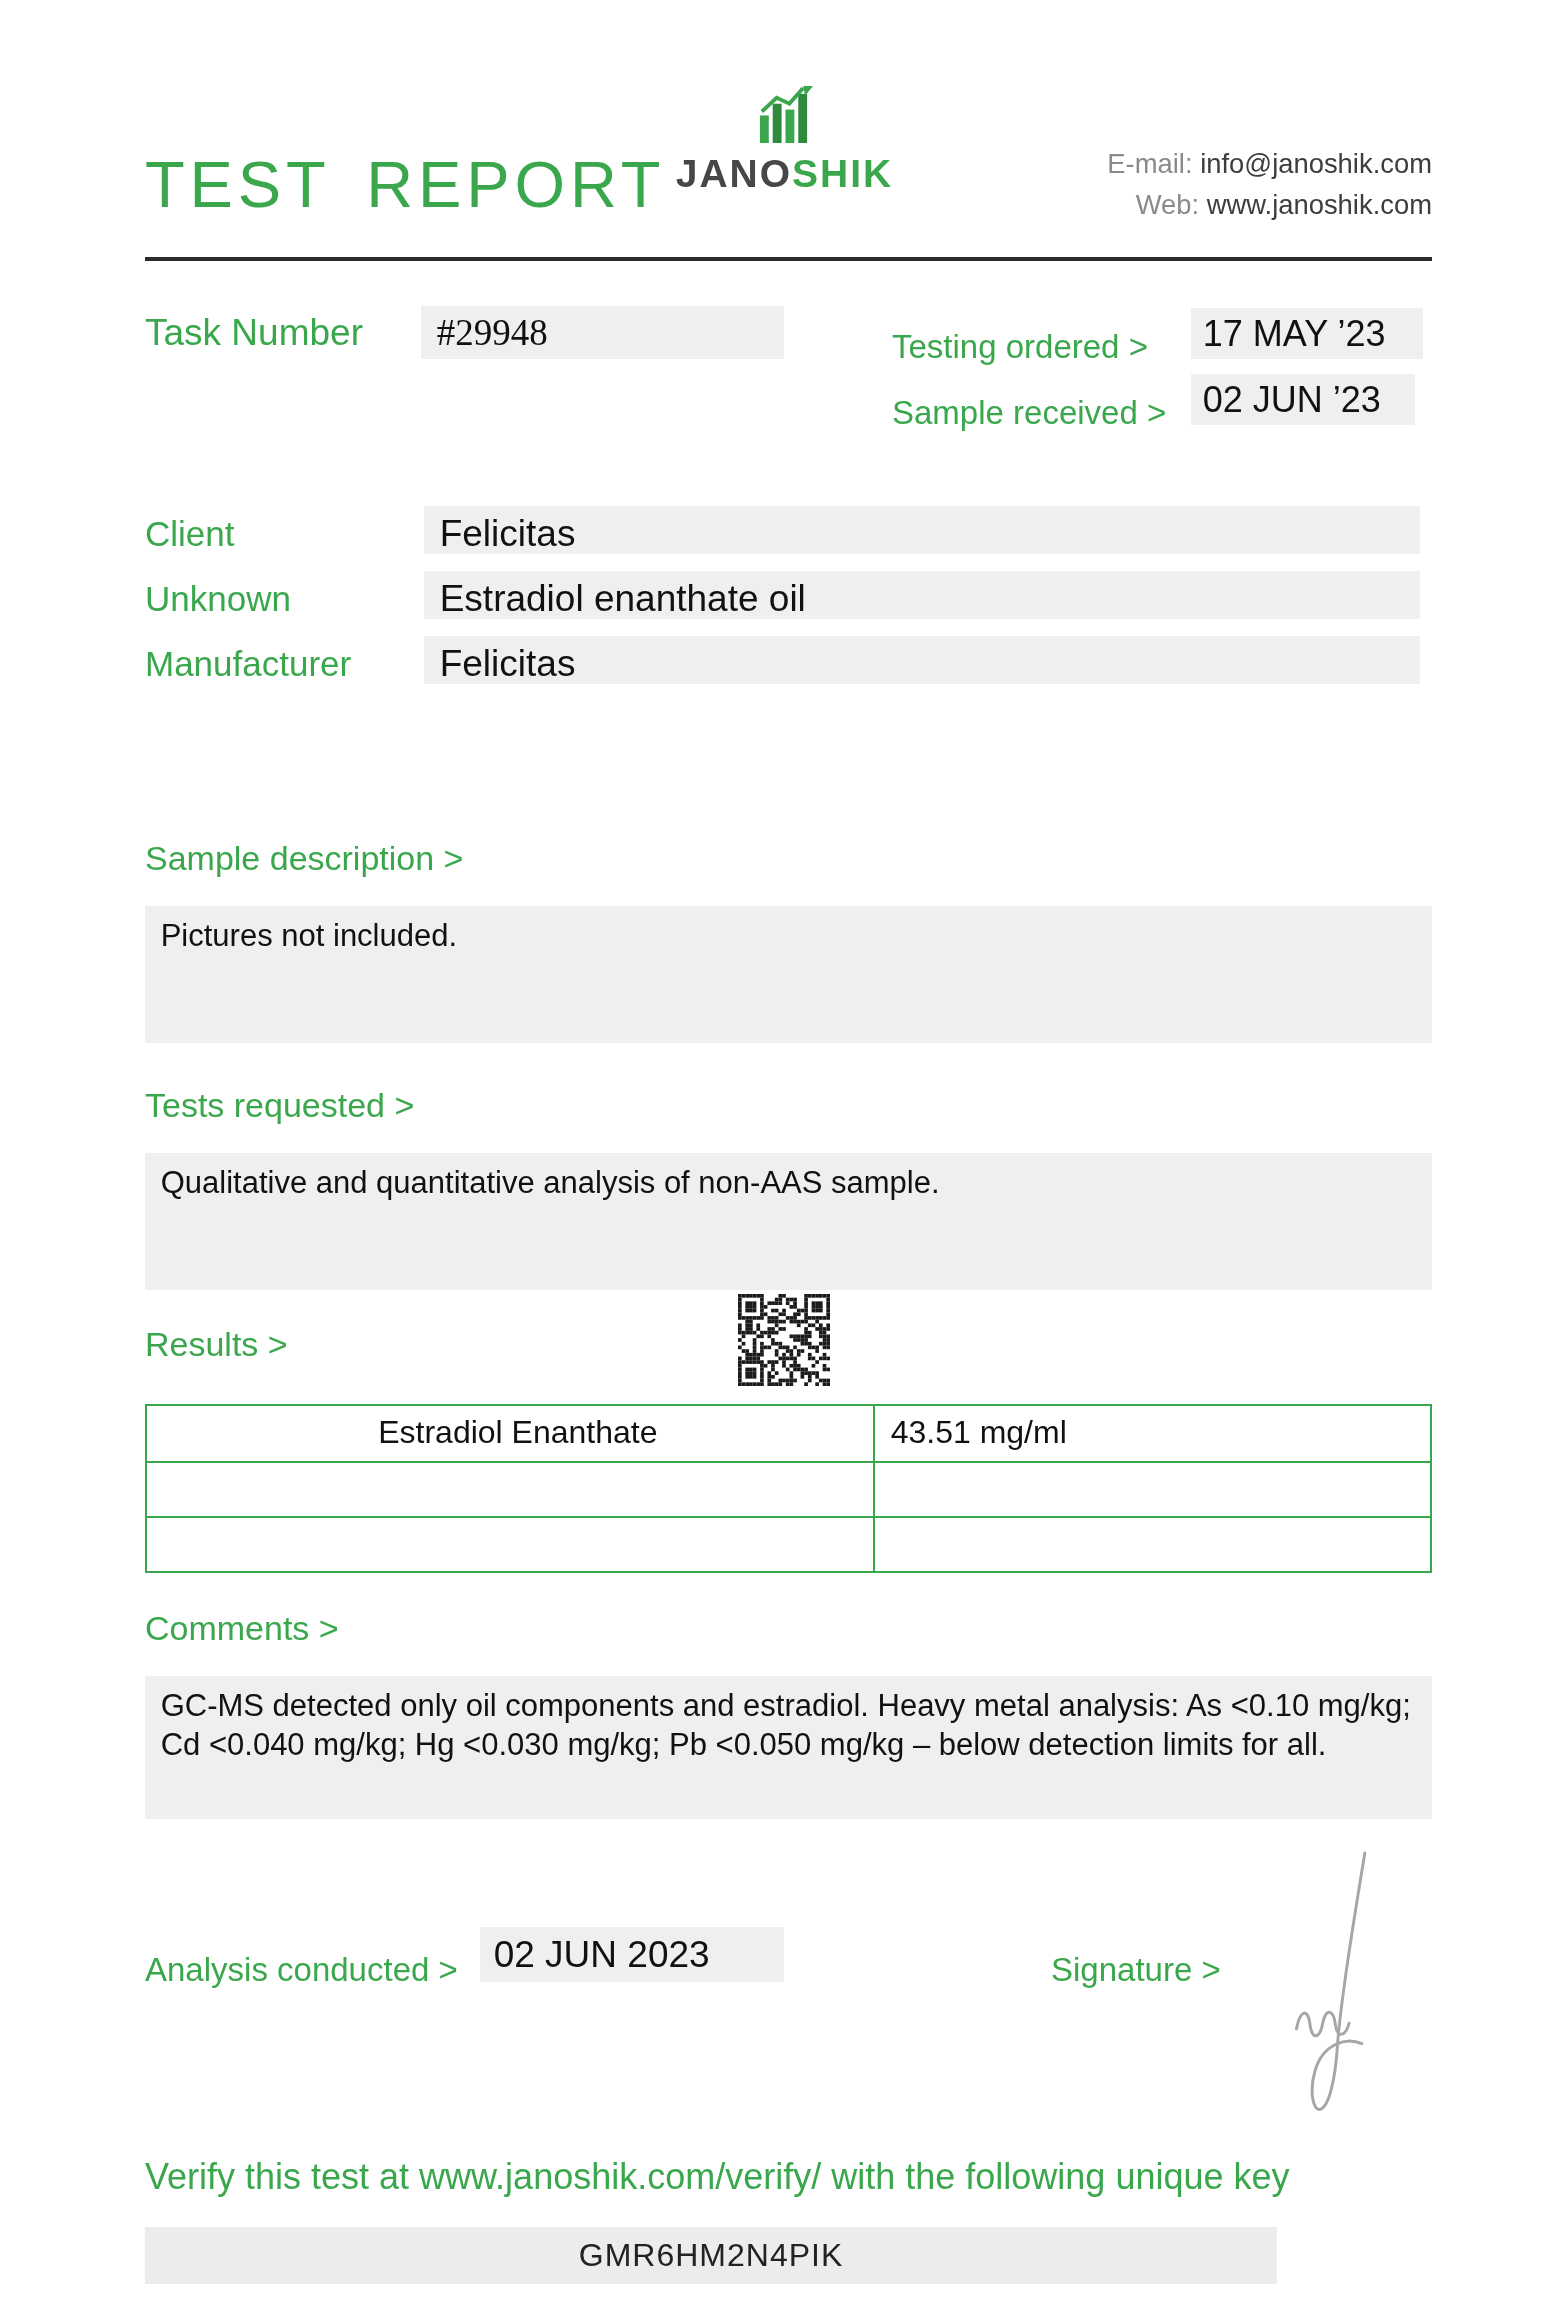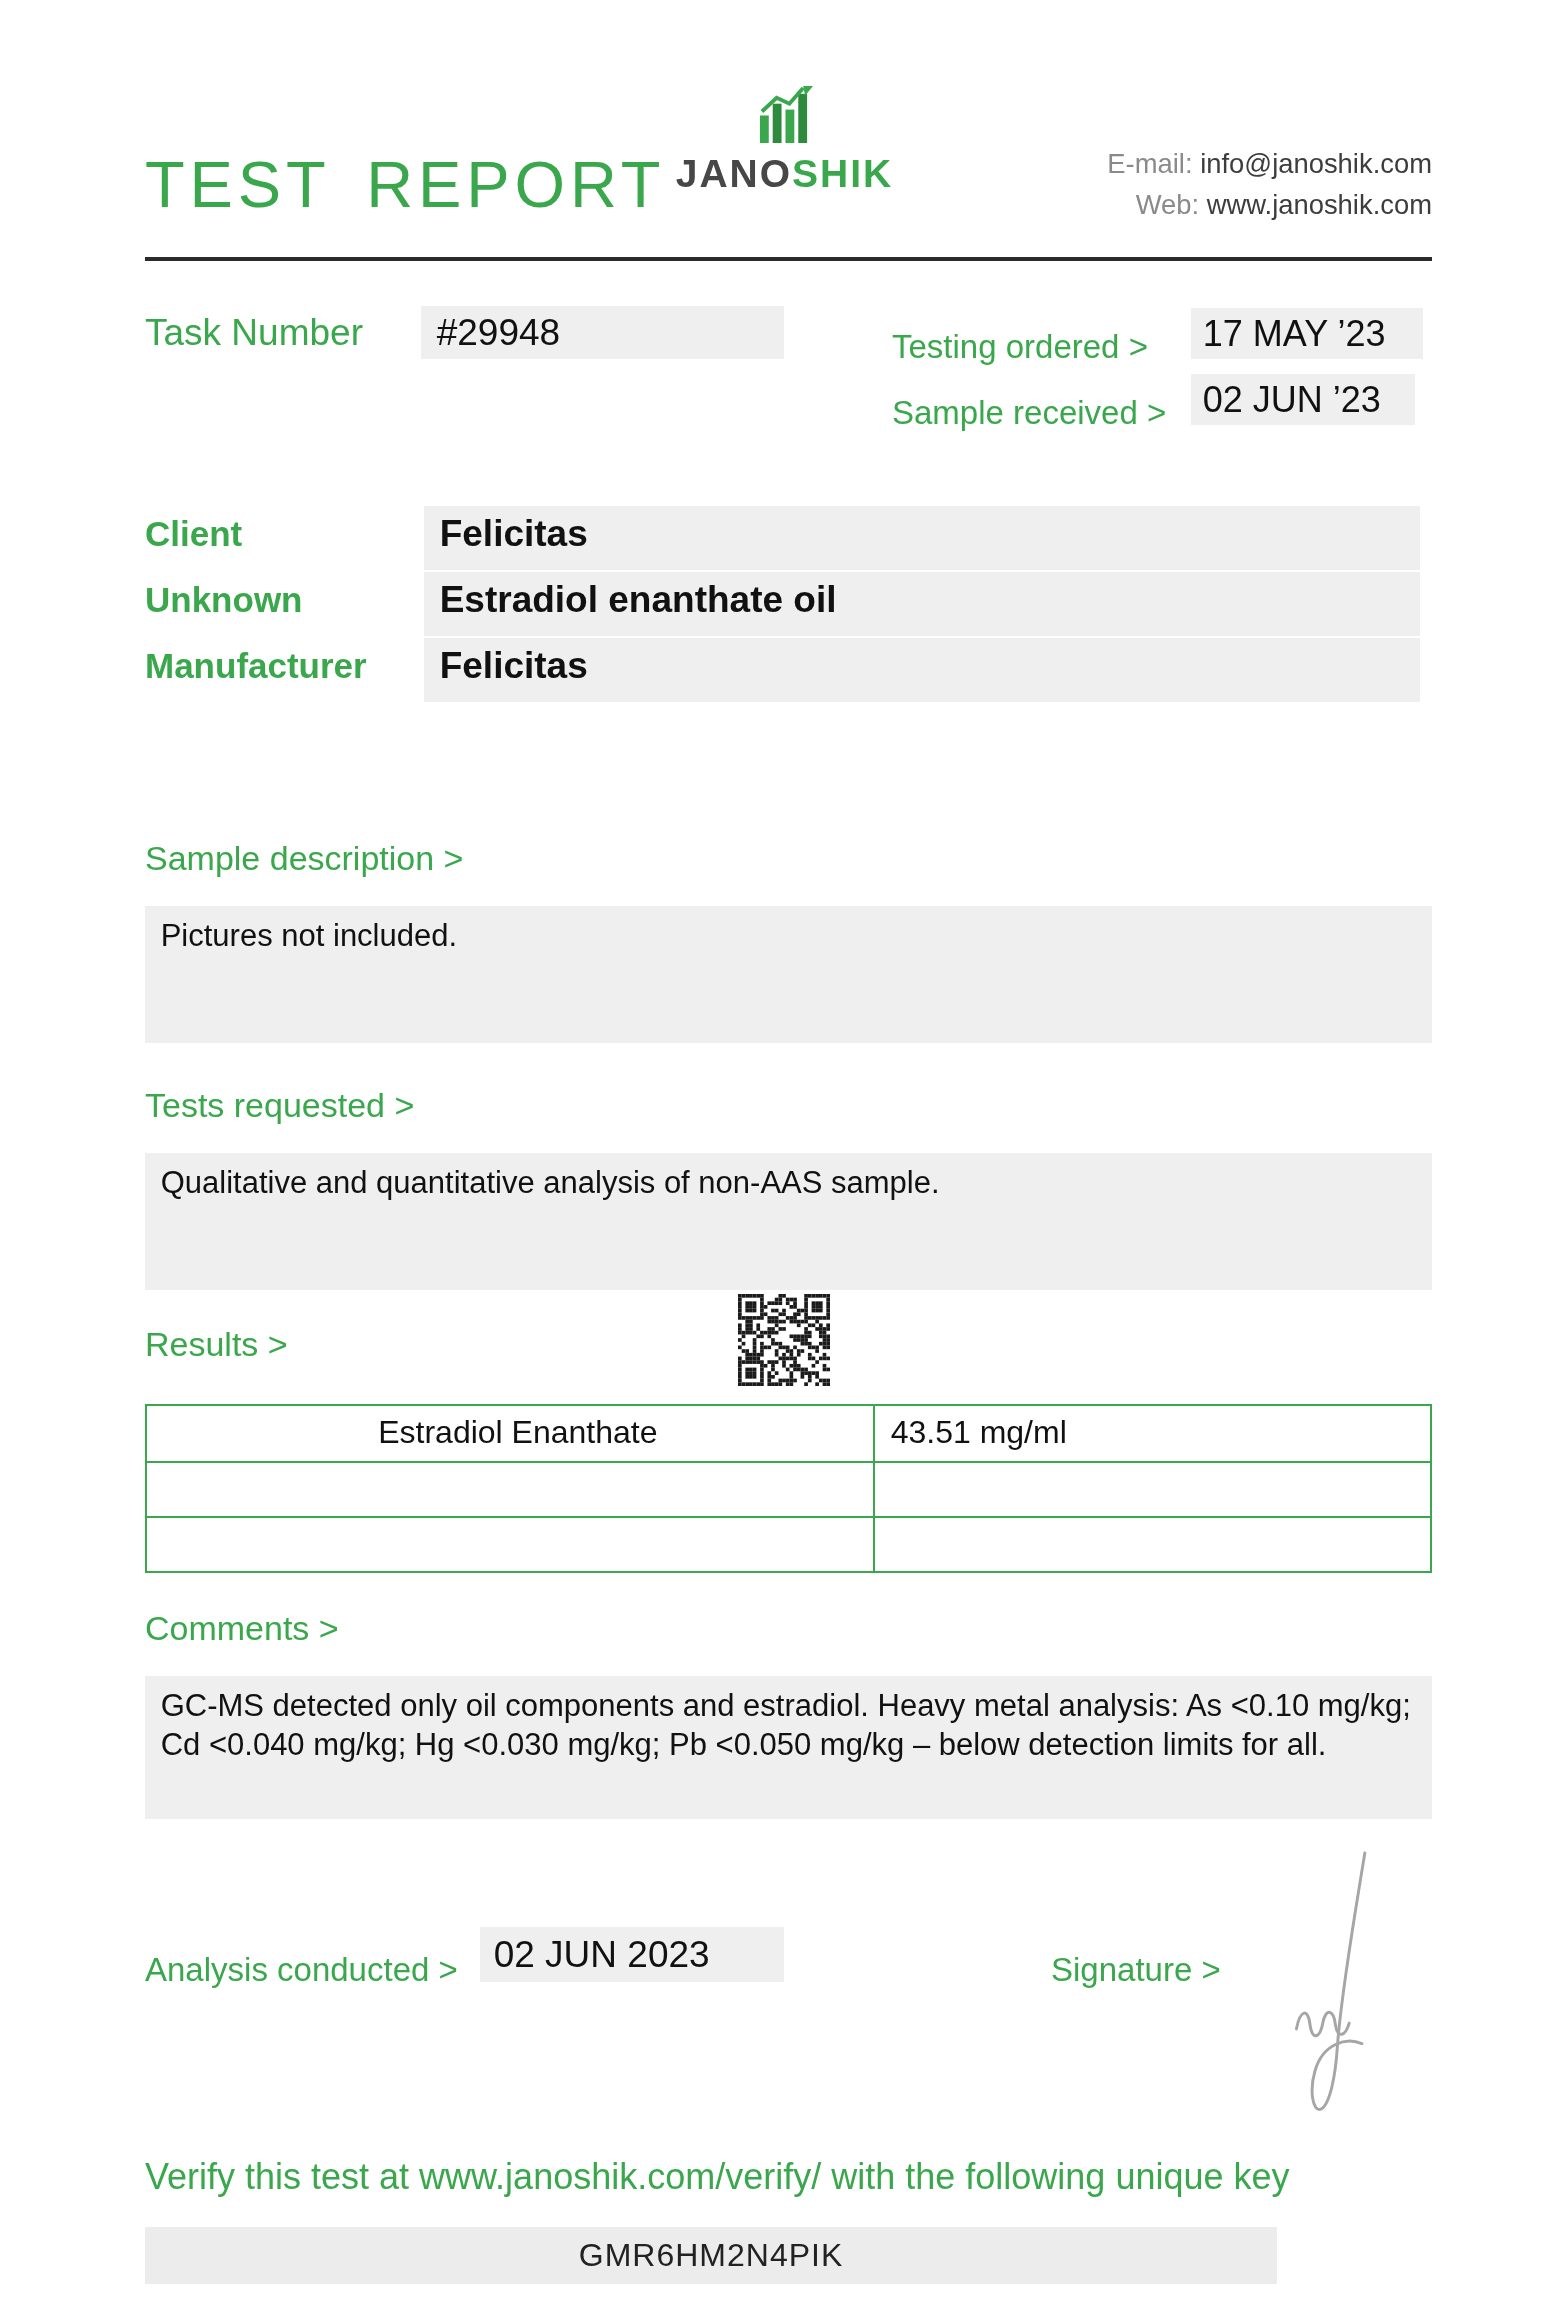--- a/index.html
+++ b/index.html
@@ -20,30 +20,30 @@
   .logo-text .green { color:var(--green); }
   .contact { right:136px; top:143px; text-align:right; font-size:27.4px; line-height:41px; }
   .contact .lbl { color:#8a8a8a; }
   .contact .val { color:#3d3d3d; }
   .rule { left:145px; top:257px; width:1287px; height:3.9px; background:#2b2b2b; }
 
   
   .meta-label { color:var(--green); font-size:37px; }
   .meta-label-sm { color:var(--green); font-size:33px;margin-top:12px; }
   .graybox { background:var(--boxbg); }
-  .task-box { left:421px; top:306px; width:363px; height:53px; line-height:53px; font-size:37px; padding-left:15.7px; }
+  .task-box { left:421px; top:306px; width:363px; height:53px; line-height:53px; font-size:37px; padding-left:15.7px;font-family:Liberation Serif, serif; }
   .ordered-label { left:892px; top:316px; }
   .ordered-box { left:1191px; top:308px; width:232px; height:51px; line-height:51px; font-size:36px; padding-left:11.8px; }
   .received-label { left:892px; top:382px; }
   .received-box { left:1191px; top:374px; width:224px; height:51px; line-height:51px; font-size:36px; padding-left:11.8px; }
   .task-label { left:145px; top:312px; }
 
   
   .details { left:145px; top:506px; width:1287px; }
-  .detail-row { display:flex; height:64px; margin-bottom:2px;font-weight:bold; }
+  .detail-row { display:flex; height:48px; margin-bottom:17px; }
   .detail-label { width:279px; font-size:35px; line-height:56px; color:var(--green); }
   .detail-value { flex:1; margin-right:11.8px; background:var(--boxbg); font-size:37px; line-height:56px; padding-left:15.7px; }
 
   
   .sec-heading { color:var(--green); font-size:34px; }
   .h-sample { left:145px; top:839px; }
   .box-sample { left:145px; top:906px; width:1287px; height:137px; padding:11.8px 15.7px; font-size:31px; }
   .h-tests { left:145px; top:1086px; }
   .box-tests { left:145px; top:1153px; width:1287px; height:137px; padding:11.8px 15.7px; font-size:31px; }
   .qr { left:738px; top:1294px; width:92px; height:92px; }

